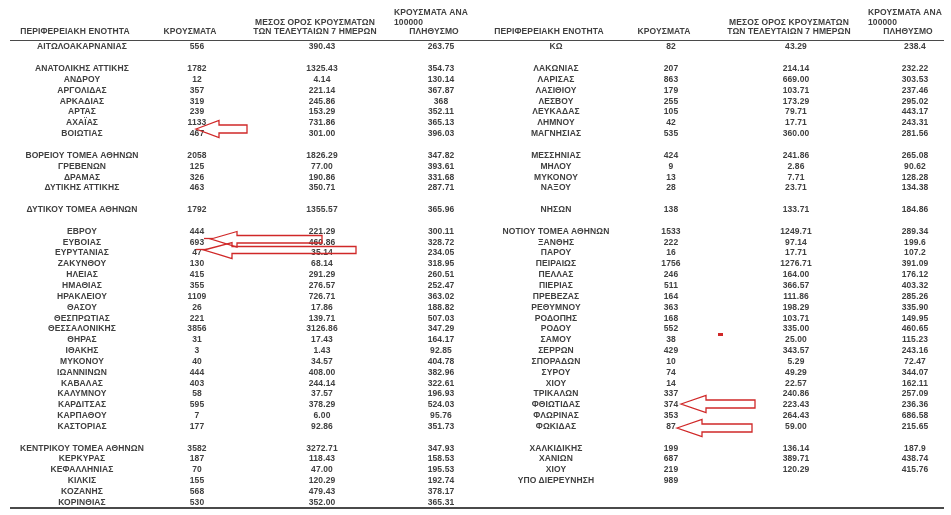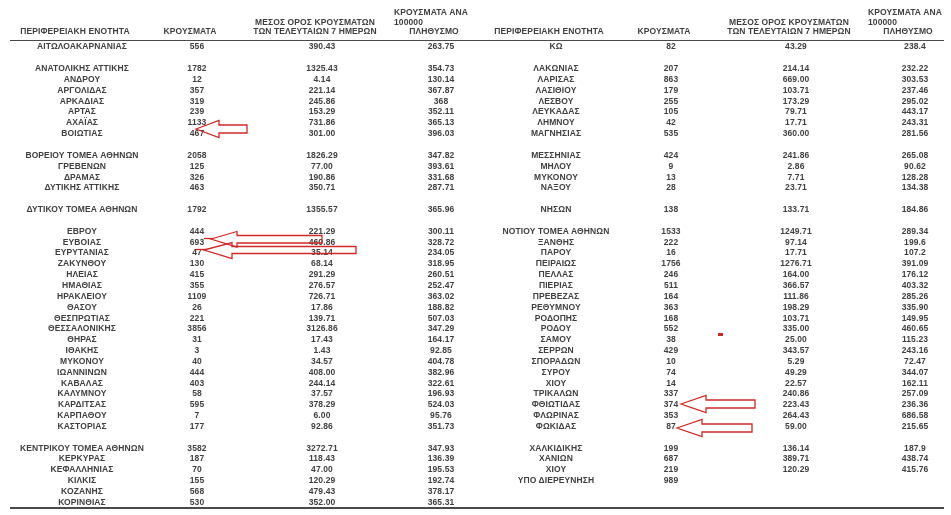--- a/index.html
+++ b/index.html
@@ -281,21 +281,21 @@
         <div class="row">
           <div class="cell c1">ΚΕΝΤΡΙΚΟΥ ΤΟΜΕΑ ΑΘΗΝΩΝ</div>
           <div class="cell c2">3582</div>
           <div class="cell c3">3272.71</div>
           <div class="cell c4">347.93</div>
         </div>
         <div class="row">
           <div class="cell c1">ΚΕΡΚΥΡΑΣ</div>
           <div class="cell c2">187</div>
           <div class="cell c3">118.43</div>
-          <div class="cell c4">136.39</div>
+          <div class="cell c4">158.53</div>
         </div>
         <div class="row">
           <div class="cell c1">ΚΕΦΑΛΛΗΝΙΑΣ</div>
           <div class="cell c2">70</div>
           <div class="cell c3">47.00</div>
           <div class="cell c4">195.53</div>
         </div>
         <div class="row">
           <div class="cell c1">ΚΙΛΚΙΣ</div>
           <div class="cell c2">155</div>

